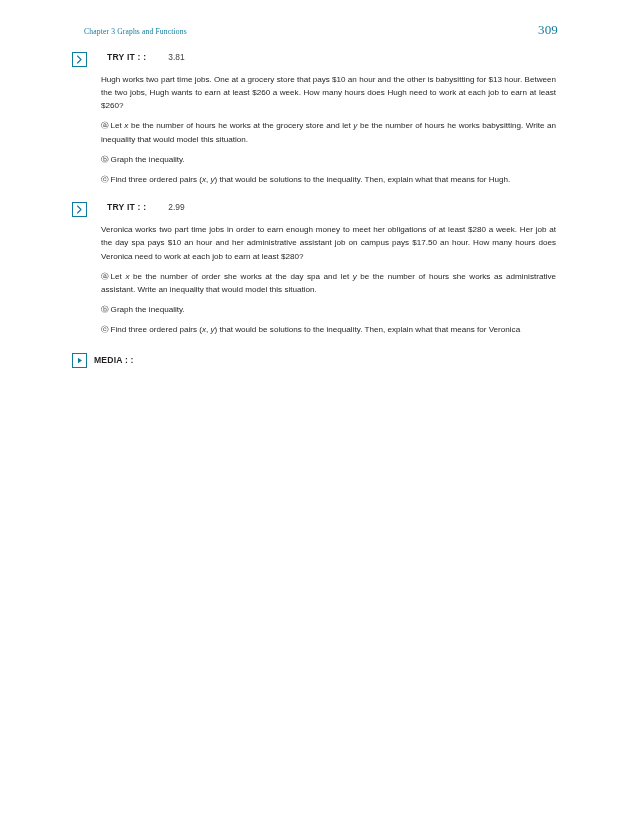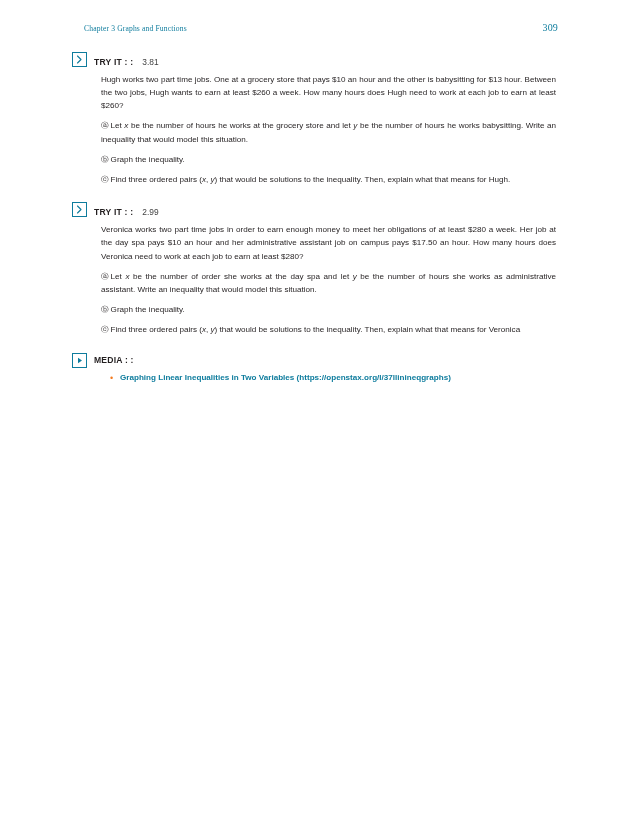--- a/index.html
+++ b/index.html
@@ -36,39 +36,39 @@
     letter-spacing: 0.15px;
   }
   .page-header .chapter {
     color: #0e7c9d;
     font-family: "Liberation Serif", serif;
     font-size: 7.6px;
   }
   .page-header .folio {
     color: #0e7c9d;
     font-family: "Liberation Serif", serif;
-    font-size: 10px;
+    font-size: 13px;
   }
 
   
   .content {
     position: absolute;
     top: 52px;
     left: 72px;
     width: 484px;
   }
 
   
   .exercise {
     margin-bottom: 16px;
   }
   .ex-head {
     display: flex;
-    align-items: flex-end;
-    gap: 7px;
+    align-items: flex-start;
+    gap: 20px;
     margin-bottom: 6px;
   }
   .marker {
     width: 15px;
     height: 15px;
     border: 1px solid #0e7c9d;
     box-sizing: border-box;
     display: flex;
     align-items: center;
     justify-content: center;
@@ -223,21 +223,16 @@
 
     <div class="media">
       <div class="media-head">
         <span class="marker">
           <svg width="8" height="9" viewBox="0 0 8 9" aria-hidden="true">
             <path d="M2 1.8 L6 4.5 L2 7.2 Z" fill="#0e7c9d"></path>
           </svg>
         </span>
         <span class="media-title">MEDIA : :</span>
       </div>
-      <ul class="media-list">
-        <li>
-          <a class="media-link" href="#">Graphing Linear Inequalities in Two Variables (https://openstax.org/l/37llinineqgraphs)</a>
-        </li>
-      </ul>
     </div>
 
   </div>
 </div>
 
 </body></html>

